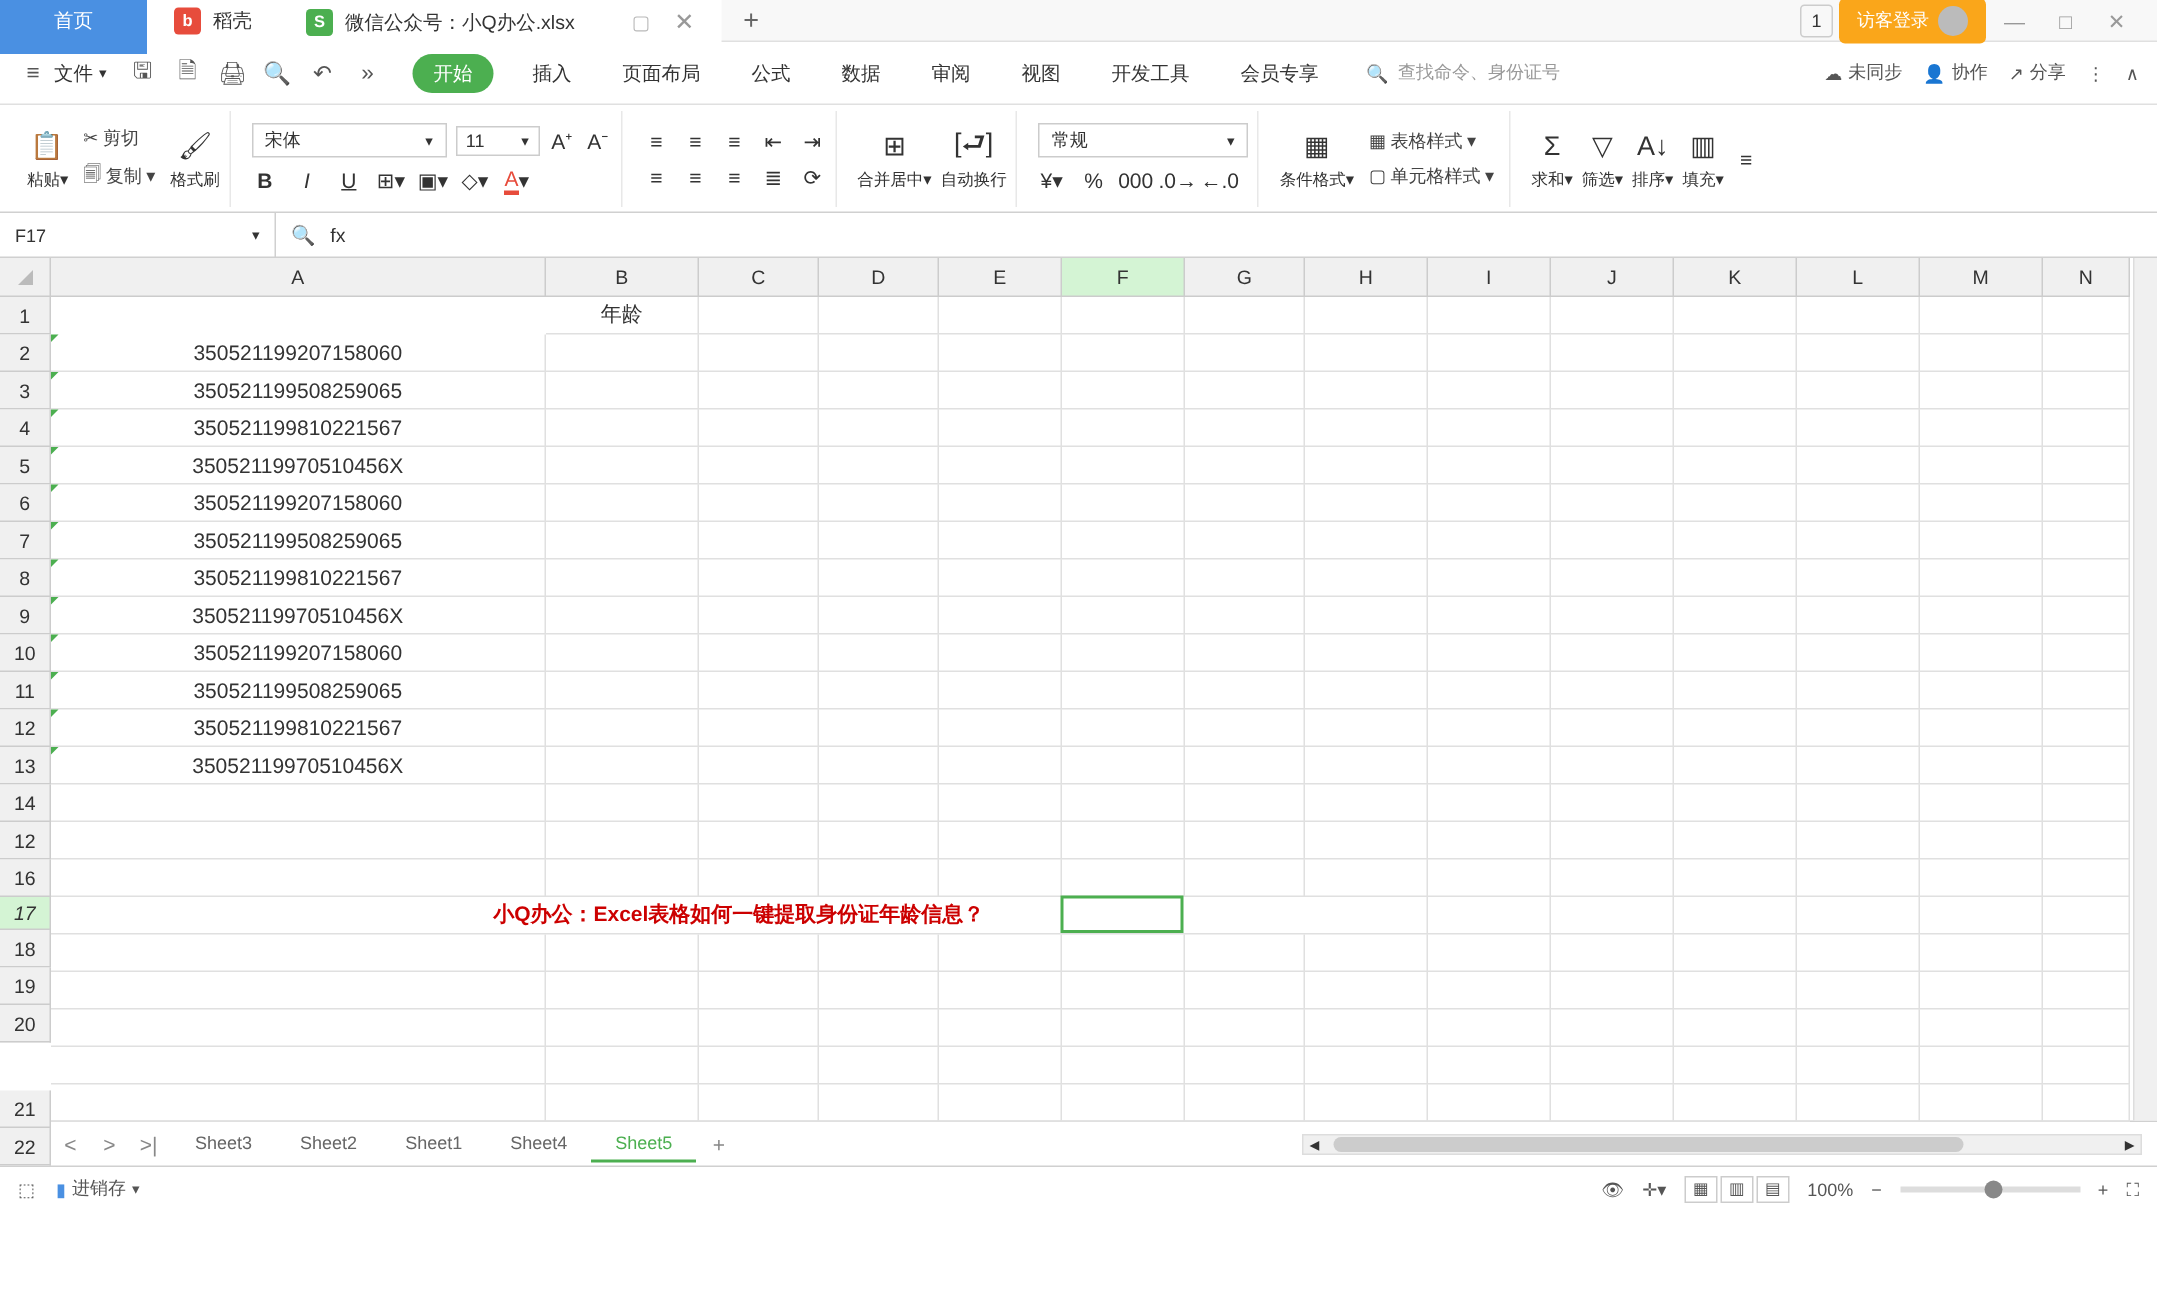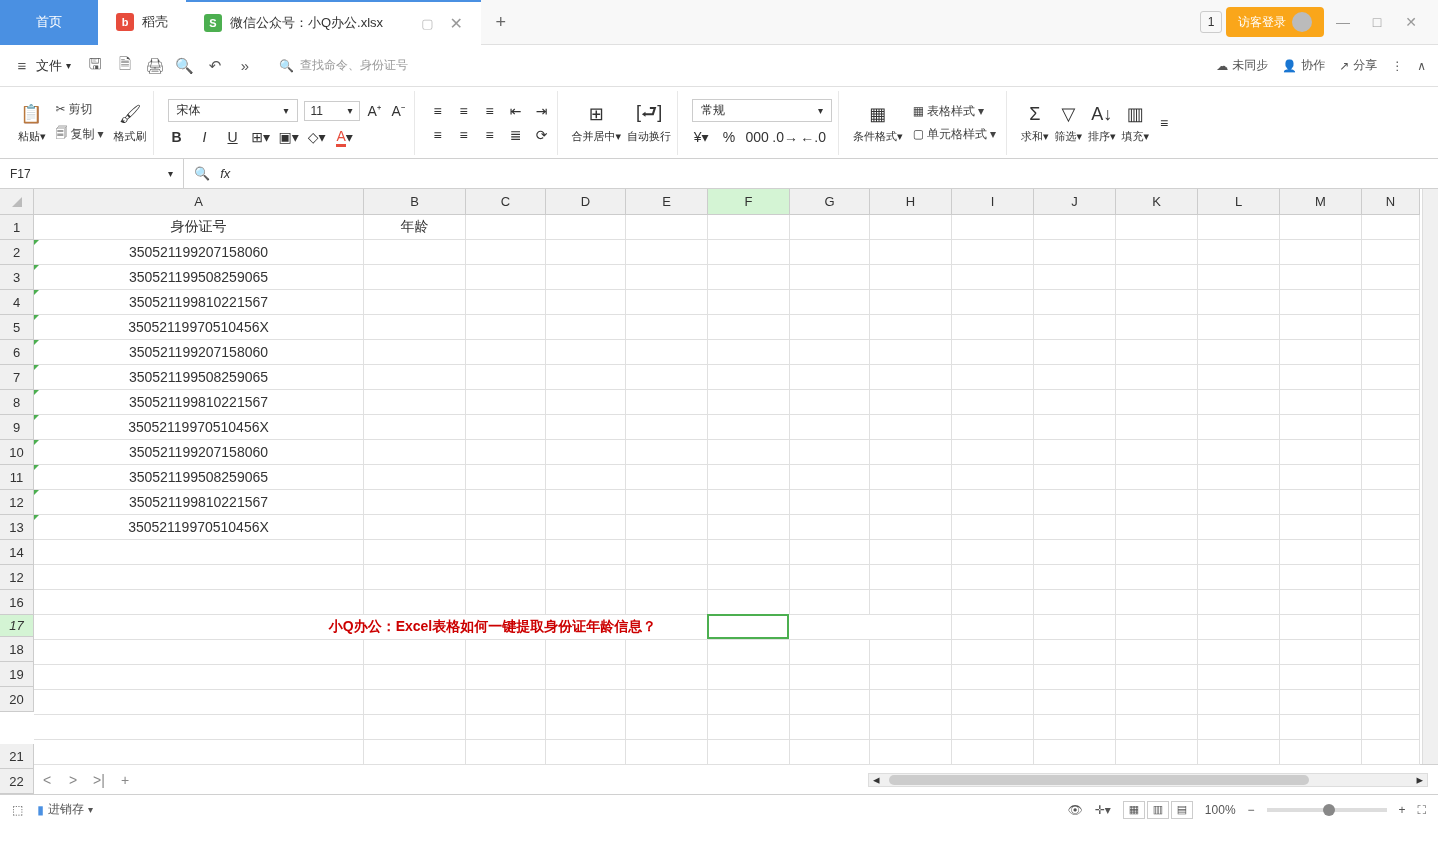--- a/index.html
+++ b/index.html
@@ -1,17 +1,17 @@
 <!DOCTYPE html>
 <html><head>
 <meta charset="utf-8">
 <style>
 *{margin:0;padding:0;box-sizing:border-box;font-family:"Microsoft YaHei",Arial,sans-serif;}
 body{width:1438px;height:868px;background:#fff;overflow:hidden;font-size:13px;color:#333;}
-.titlebar{height:45px;display:flex;align-items:center;background:#f8f8f8;border-bottom:1px solid #e0e0e0;}
+.titlebar{height:28px;display:flex;align-items:center;background:#f8f8f8;border-bottom:1px solid #e0e0e0;}
 .tab{height:45px;display:flex;align-items:center;padding:0 18px;gap:8px;cursor:pointer;}
 .tab.home{background:#4a90e2;color:#fff;padding:0 36px;}
 .tab.dao{background:#fff;color:#333;}
 .tab.dao .icon-red{width:18px;height:18px;background:#e74c3c;border-radius:3px;display:inline-flex;align-items:center;justify-content:center;color:#fff;font-size:11px;font-weight:bold;}
 .tab.file{background:#fff;color:#333;border-top:2px solid #4a90e2;}
 .tab.file .icon-green{width:18px;height:18px;background:#4caf50;border-radius:3px;display:inline-flex;align-items:center;justify-content:center;color:#fff;font-size:11px;font-weight:bold;}
 .tab-close{color:#999;font-size:16px;margin-left:8px;}
 .tab-add{width:40px;height:45px;display:flex;align-items:center;justify-content:center;color:#666;font-size:18px;}
 .win-controls{margin-left:auto;display:flex;align-items:center;gap:4px;padding-right:12px;}
 .badge{width:22px;height:22px;border:1px solid #ccc;border-radius:3px;display:flex;align-items:center;justify-content:center;font-size:12px;}
@@ -35,21 +35,21 @@
 .rg-stack{display:flex;flex-direction:column;gap:2px;}
 .rg-btn{display:flex;align-items:center;gap:3px;font-size:12px;color:#444;padding:2px 4px;}
 .rg-big{display:flex;flex-direction:column;align-items:center;gap:2px;font-size:11px;}
 .rg-big .bicon{width:26px;height:26px;display:flex;align-items:center;justify-content:center;font-size:18px;}
 .font-sel{border:1px solid #ccc;padding:2px 8px;font-size:12px;width:130px;display:flex;justify-content:space-between;align-items:center;}
 .size-sel{border:1px solid #ccc;padding:2px 6px;font-size:12px;width:56px;display:flex;justify-content:space-between;align-items:center;}
 .icon-sm{width:18px;height:18px;display:flex;align-items:center;justify-content:center;font-size:14px;}
 .namebox-row{height:30px;display:flex;align-items:center;border-bottom:1px solid #d0d0d0;}
 .name-box{width:184px;height:30px;border-right:1px solid #d0d0d0;display:flex;align-items:center;justify-content:space-between;padding:0 10px;font-size:12px;}
 .fx-area{display:flex;align-items:center;gap:10px;padding:0 10px;flex:1;}
-.fx-icon{font-style:italic;font-size:13px;}
+.fx-icon{font-size:13px;}
 .sheet-area{position:relative;height:575px;display:flex;}
 .corner{width:34px;height:26px;background:#f0f0f0;border-right:1px solid #ccc;border-bottom:1px solid #ccc;display:flex;align-items:center;justify-content:center;}
 .corner::before{content:"";border-style:solid;border-width:0 0 10px 10px;border-color:transparent transparent #bbb transparent;}
 .col-headers{display:flex;height:26px;}
 .col-h{background:#f0f0f0;border-right:1px solid #ccc;border-bottom:1px solid #ccc;display:flex;align-items:center;justify-content:center;font-size:13px;color:#333;}
 .col-h.active{background:#d4f4d4;}
 .row-headers{display:flex;flex-direction:column;}
 .row-h{width:34px;background:#f0f0f0;border-right:1px solid #ccc;border-bottom:1px solid #ccc;display:flex;align-items:center;justify-content:center;font-size:13px;color:#333;}
 .row-h.active{background:#d4f4d4;}
 .grid{position:relative;}
@@ -108,20 +108,31 @@
       <span class="arrow">▾</span>
     </div>
   <div class="quick-icons">
     <span class="menu-icon">🖫</span>
     <span class="menu-icon">🗎</span>
     <span class="menu-icon">🖨</span>
     <span class="menu-icon">🔍</span>
     <span class="menu-icon">↶</span>
     <span class="menu-icon">»</span>
   </div>
+  <div class="menu-tabs">
+    <div class="menu-tab active">开始</div>
+    <div class="menu-tab">插入</div>
+    <div class="menu-tab">页面布局</div>
+    <div class="menu-tab">公式</div>
+    <div class="menu-tab">数据</div>
+    <div class="menu-tab">审阅</div>
+    <div class="menu-tab">视图</div>
+    <div class="menu-tab">开发工具</div>
+    <div class="menu-tab">会员专享</div>
+  </div>
   <div class="search-box">
     <span>🔍</span>
     <span>查找命令、身份证号</span>
   </div>
   <div class="right-menu">
     <div class="right-item">
         <span>☁</span>
         <span>未同步</span>
       </div>
     <div class="right-item">
@@ -311,21 +322,20 @@
           <div class="row-h" style="height: 25px;">12</div>
           <div class="row-h" style="height: 25px;">16</div>
           <div class="row-h active" style="height: 22px; font-style: italic;">17</div>
           <div class="row-h" style="height: 25px;">18</div>
           <div class="row-h" style="height: 25px;">19</div>
           <div class="row-h" style="height: 25px;">20</div>
           <div class="row-h" style="height: 25px; margin-top: 32px;">21</div>
           <div class="row-h" style="height: 25px;">22</div>
         </div>
       <div class="grid" id="grid" style="flex:1;">
-          <div class="cell center" style="left: 0px; top: 0px; width: 330px; height: 25px;">身份证号</div>
           <div class="cell center" style="left: 330px; top: 0px; width: 102px; height: 25px;">年龄</div>
           <div class="cell" style="left: 432px; top: 0px; width: 80px; height: 25px;"></div>
           <div class="cell" style="left: 512px; top: 0px; width: 80px; height: 25px;"></div>
           <div class="cell" style="left: 592px; top: 0px; width: 82px; height: 25px;"></div>
           <div class="cell" style="left: 674px; top: 0px; width: 82px; height: 25px;"></div>
           <div class="cell" style="left: 756px; top: 0px; width: 80px; height: 25px;"></div>
           <div class="cell" style="left: 836px; top: 0px; width: 82px; height: 25px;"></div>
           <div class="cell" style="left: 918px; top: 0px; width: 82px; height: 25px;"></div>
           <div class="cell" style="left: 1000px; top: 0px; width: 82px; height: 25px;"></div>
           <div class="cell" style="left: 1082px; top: 0px; width: 82px; height: 25px;"></div>
@@ -624,20 +634,27 @@
     </div>
   </div>
   <div class="vscroll"></div>
 </div>
 
 <div class="sheet-tabs-bar">
   <div class="nav-btn">|&lt;</div>
   <div class="nav-btn">&lt;</div>
   <div class="nav-btn">&gt;</div>
   <div class="nav-btn">&gt;|</div>
+  <div id="sheet-tabs" style="display:flex;">
+      <div class="sheet-tab">Sheet3</div>
+      <div class="sheet-tab">Sheet2</div>
+      <div class="sheet-tab">Sheet1</div>
+      <div class="sheet-tab">Sheet4</div>
+      <div class="sheet-tab active">Sheet5</div>
+    </div>
   <div class="nav-btn">+</div>
   <div class="hscroll">
     <span style="position:absolute;left:4px;top:-2px;">◂</span>
     <div class="hscroll-thumb"></div>
     <span style="position:absolute;right:4px;top:-2px;">▸</span>
   </div>
 </div>
 
 <div class="statusbar">
   <span>⬚</span>

